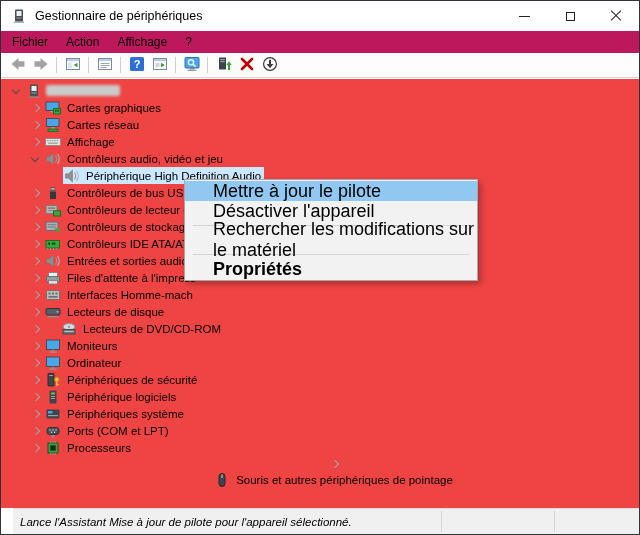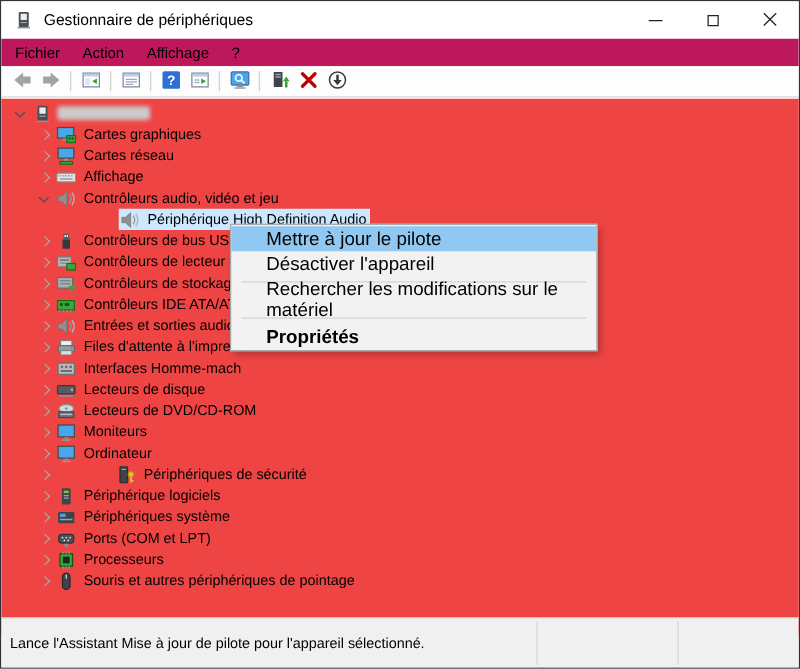--- a/index.html
+++ b/index.html
@@ -44,27 +44,27 @@
   .row-sel { display:flex; align-items:center; height:17px; padding:0 1px; }
   .row-sel.selected { background:#cce8ff; }
   .t-icon { width:16px; height:16px; margin-right:4px; flex:0 0 16px; }
   .t-icon svg { width:16px; height:16px; display:block; }
   .t-label { font-size:11.5px; padding:1px 2px; }
   .blur-label { display:inline-block; width:74px; height:11px; background:#cbcbcb;
     border-radius:2px; filter:blur(1.6px); }
   
   #context-menu { position:absolute; left:183px; top:178px; width:294px; background:#f2f2f2;
     border:1px solid #a8a8a8; box-shadow:3px 3px 6px rgba(0,0,0,0.28); padding:1px 0; z-index:10; }
-  .menu-item { height:20px; display:flex; align-items:center; padding-left:28px; font-size:15px; }
+  .menu-item { height:20px; display:flex; align-items:center; padding-left:28px; font-size:18px; }
   .menu-item.highlighted { background:#90c8f2; }
   .menu-item.bold { font-weight:bold; }
   .menu-sep { height:1px; background:#d4d4d4; margin:4px 8px; }
   
-  #statusbar { position:absolute; left:0; bottom:0; right:0; height:40px; background:#f0f0f0;
-    border-top:1px solid #dcdcdc; display:flex; align-items:center; padding-left:7px; font-size:11.5px; }
+  #statusbar { position:absolute; left:12px; bottom:0; right:0; height:26px; background:#f0f0f0;
+    border-top:1px solid #dcdcdc; display:flex; align-items:center; padding-left:7px; font-size:11.5px;font-style:italic; }
   .sb-sep { position:absolute; top:2px; bottom:2px; width:1px; background:#d5d5d5; }
 </style>
 </head>
 <body>
 
 <div id="app">
 
   <div id="titlebar">
     <span class="app-icon">
       <svg viewBox="0 0 16 16">
@@ -241,21 +241,21 @@
           <span class="t-icon">
             <svg viewBox="0 0 16 16">
               <polygon points="1.5,5.8 4.5,5.8 8.5,2 8.5,14 4.5,10.2 1.5,10.2" fill="#8f8f8f" stroke="#6e6e6e" stroke-width="0.5"></polygon>
               <path d="M10.5 4.5 q2.5 3.5 0 7" stroke="#9a9a9a" fill="none" stroke-width="1.1"></path>
               <path d="M12.5 3 q3.5 5 0 10" stroke="#b5b5b5" fill="none" stroke-width="1.1"></path>
             </svg>
           </span>
           <span class="t-label">Contrôleurs audio, vidéo et jeu</span>
         </span>
       </div>
-      <div class="tree-row" style="padding-left: 46px; gap: 32px;">
+      <div class="tree-row" style="padding-left: 46px;">
         <span class="exp"></span>
         <span class="row-sel selected">
           <span class="t-icon">
             <svg viewBox="0 0 16 16">
               <polygon points="1.5,5.8 4.5,5.8 8.5,2 8.5,14 4.5,10.2 1.5,10.2" fill="#8f8f8f" stroke="#6e6e6e" stroke-width="0.5"></polygon>
               <path d="M10.5 4.5 q2.5 3.5 0 7" stroke="#9a9a9a" fill="none" stroke-width="1.1"></path>
               <path d="M12.5 3 q3.5 5 0 10" stroke="#b5b5b5" fill="none" stroke-width="1.1"></path>
             </svg>
           </span>
           <span class="t-label">Périphérique High Definition Audio</span>
@@ -368,21 +368,21 @@
           <span class="t-icon">
             <svg viewBox="0 0 16 16">
               <rect x="1" y="4.5" width="14" height="6.5" rx="1" fill="#565d64" stroke="#33383c"></rect>
               <circle cx="12.5" cy="7.7" r="1" fill="#aab4bc"></circle>
               <rect x="2.5" y="12" width="11" height="1.4" fill="#8a9096"></rect>
             </svg>
           </span>
           <span class="t-label">Lecteurs de disque</span>
         </span>
       </div>
-      <div class="tree-row" style="padding-left: 27px;">
+      <div class="tree-row" style="padding-left: 27px; gap: 16px;">
         <span class="exp collapsed"></span>
         <span class="row-sel">
           <span class="t-icon">
             <svg viewBox="0 0 16 16">
               <ellipse cx="8" cy="5.8" rx="5.8" ry="3.2" fill="#d3dae0" stroke="#8a9096"></ellipse>
               <circle cx="8" cy="5.8" r="1.1" fill="#8a9096"></circle>
               <rect x="2" y="8.5" width="12" height="4.5" fill="#6d747b" stroke="#44484c"></rect>
               <rect x="3.5" y="10" width="9" height="1" fill="#b9c0c6"></rect>
             </svg>
           </span>
@@ -408,21 +408,21 @@
           <span class="t-icon">
             <svg viewBox="0 0 16 16">
               <rect x="1.5" y="2" width="13" height="9.5" fill="#49a7e9" stroke="#4a4a4a"></rect>
               <rect x="6.5" y="11.8" width="3" height="1.6" fill="#8a8a8a"></rect>
               <rect x="4.5" y="13.5" width="7" height="1.2" fill="#9a9a9a"></rect>
             </svg>
           </span>
           <span class="t-label">Ordinateur</span>
         </span>
       </div>
-      <div class="tree-row" style="padding-left: 27px; gap: 48px;">
+      <div class="tree-row" style="padding-left: 27px;">
         <span class="exp collapsed"></span>
         <span class="row-sel">
           <span class="t-icon">
             <svg viewBox="0 0 16 16">
               <rect x="3" y="1.5" width="6" height="12.5" rx="0.5" fill="#3e444a" stroke="#2a2e32"></rect>
               <rect x="4.2" y="3" width="3.6" height="1" fill="#9aa0a6"></rect>
               <circle cx="11.8" cy="7.5" r="2.2" fill="#e8c432" stroke="#b29417"></circle>
               <rect x="11.1" y="9.5" width="1.4" height="4.5" fill="#e8c432"></rect>
               <rect x="12.5" y="12" width="1.5" height="1" fill="#e8c432"></rect>
             </svg>
@@ -485,21 +485,21 @@
               <rect x="7.4" y="1" width="1.2" height="2" fill="#8a8a8a"></rect>
               <rect x="9.8" y="1" width="1.2" height="2" fill="#8a8a8a"></rect>
               <rect x="5" y="13" width="1.2" height="2" fill="#8a8a8a"></rect>
               <rect x="7.4" y="13" width="1.2" height="2" fill="#8a8a8a"></rect>
               <rect x="9.8" y="13" width="1.2" height="2" fill="#8a8a8a"></rect>
             </svg>
           </span>
           <span class="t-label">Processeurs</span>
         </span>
       </div>
-      <div class="tree-row" style="padding-left: 27px;">
+      <div class="tree-row" style="padding-left: 27px; flex-direction: column;">
         <span class="exp collapsed"></span>
         <span class="row-sel">
           <span class="t-icon">
             <svg viewBox="0 0 16 16">
               <rect x="5" y="1.5" width="6" height="13" rx="3" fill="#3e444a" stroke="#24282c"></rect>
               <rect x="7.5" y="2.5" width="1" height="3.5" fill="#cfd4d8"></rect>
             </svg>
           </span>
           <span class="t-label">Souris et autres périphériques de pointage</span>
         </span>

